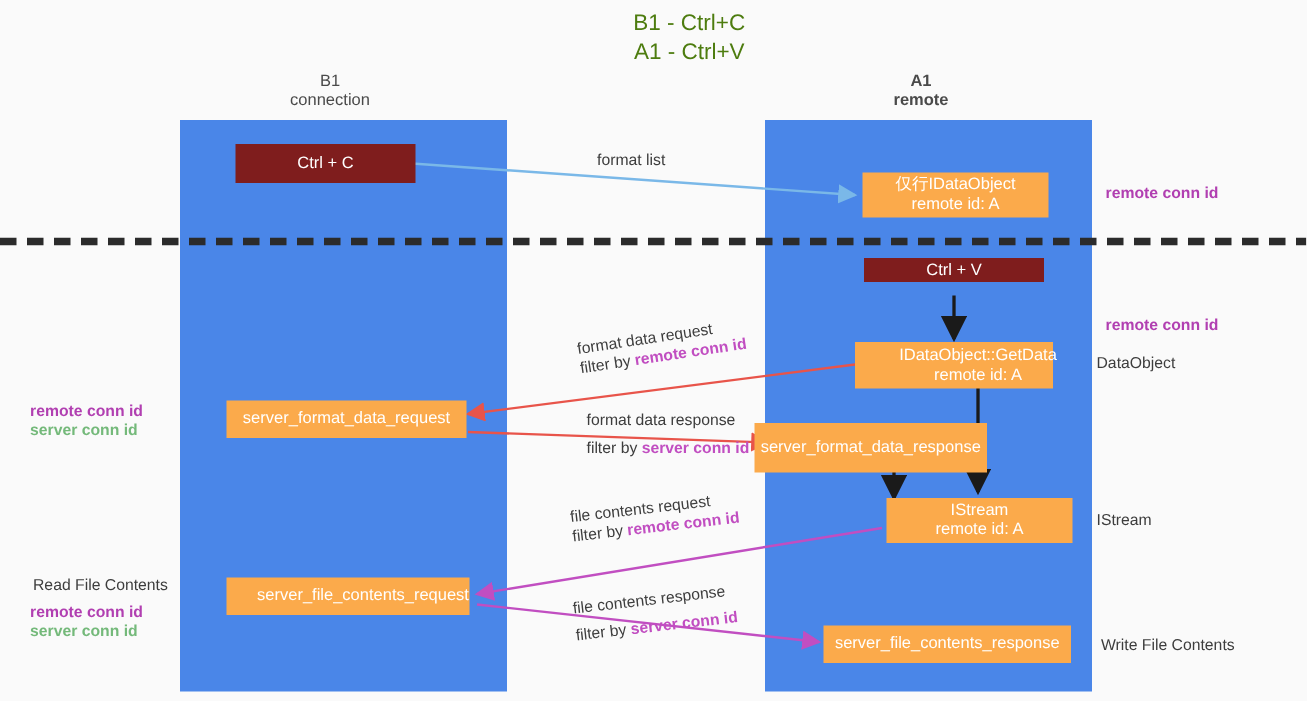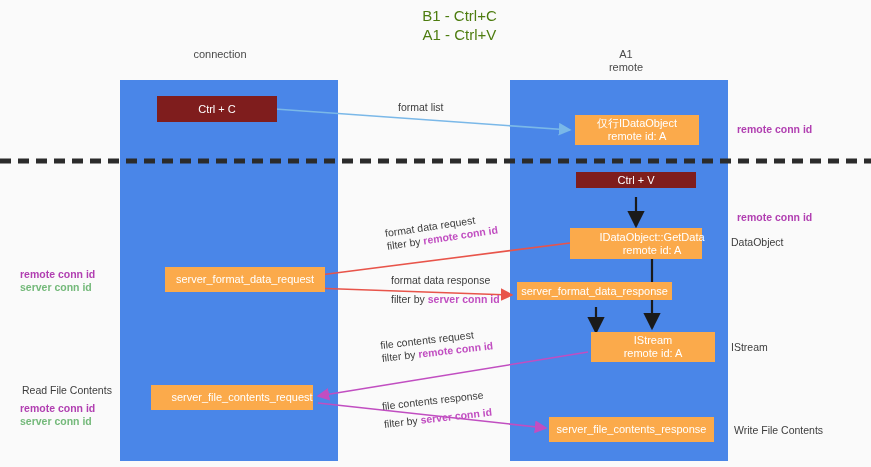--- a/index.html
+++ b/index.html
@@ -68,23 +68,24 @@
 <body>
 
 <div class="stage">
 
   <div class="title">
     <div>B1 - Ctrl+C</div>
     <div>A1 - Ctrl+V</div>
   </div>
 
   <div class="col-head" style="left:150px;top:48px;width:140px;">
+    <span class="l1">B1</span>
     <span class="l2">connection</span>
   </div>
-  <div class="col-head" style="left:556px;top:48px;width:140px;">
+  <div class="col-head" style="left:544px;top:48px;width:140px;font-weight:bold;">
     <span class="l1">A1</span>
     <span class="l2">remote</span>
   </div>
 
   <div class="lane" style="left:120px;top:80px;width:218px;height:381px;"></div>
   <div class="lane" style="left:510px;top:80px;width:218px;height:381px;"></div>
 
   <svg class="layer" viewBox="0 0 871 467">
     <defs>
       <marker id="ar-blue" markerWidth="9" markerHeight="9" refX="7" refY="4" orient="auto">
@@ -131,25 +132,25 @@
 
   <div class="node green" style="left:576px;top:172px;width:120px;height:16px;">
     <span class="ln">Ctrl + V</span>
   </div>
 
   <div class="node orange" style="left:570px;top:228px;width:132px;height:31px;padding-left:36px;">
     <span class="ln">IDataObject::GetData</span>
     <span class="ln">remote id: A</span>
   </div>
 
-  <div class="node orange" style="left:165px;top:267px;width:160px;height:25px;">
+  <div class="node orange" style="left:151px;top:267px;width:160px;height:25px;">
     <span class="ln">server_format_data_request</span>
   </div>
 
-  <div class="node orange" style="left:517px;top:282px;width:155px;height:18px;">
+  <div class="node orange" style="left:503px;top:282px;width:155px;height:33px;">
     <span class="ln">server_format_data_response</span>
   </div>
 
   <div class="node orange" style="left:591px;top:332px;width:124px;height:30px;">
     <span class="ln">IStream</span>
     <span class="ln">remote id: A</span>
   </div>
 
   <div class="node orange" style="left:151px;top:385px;width:162px;height:25px;padding-left:24px;">
     <span class="ln">server_file_contents_request</span>

